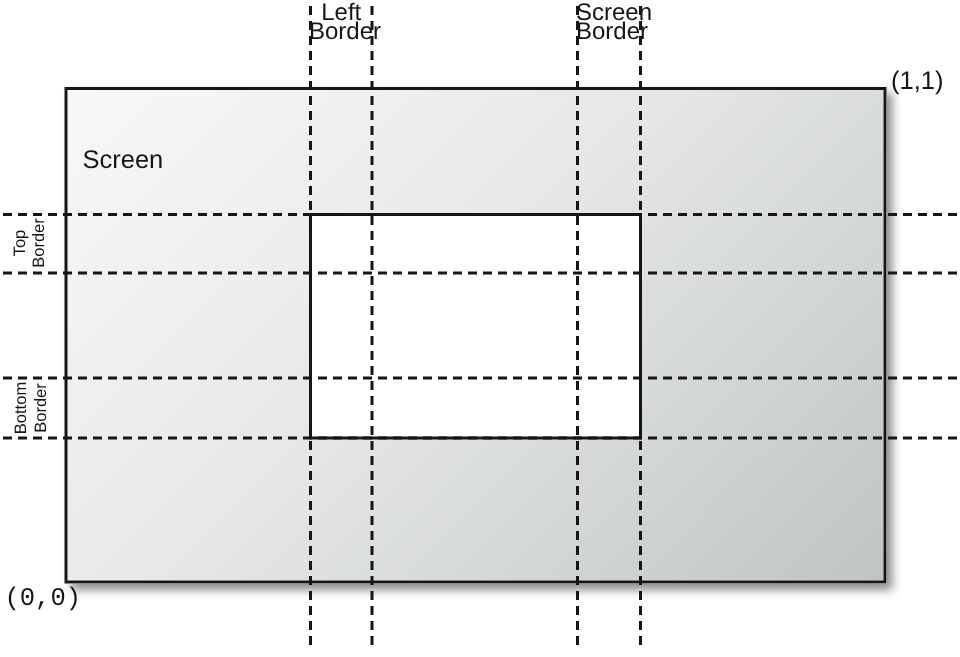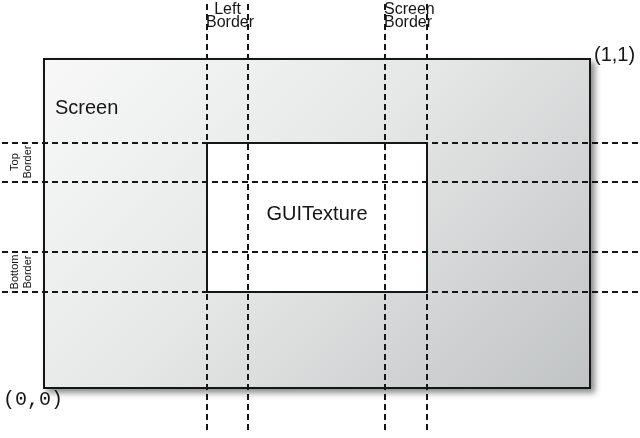--- a/index.html
+++ b/index.html
@@ -47,21 +47,21 @@
   .hline{
     position:absolute;
     left:2px;width:636px;height:2px;
     background:repeating-linear-gradient(90deg, var(--line-color) 0 6px, transparent 6px 10px);
     z-index:3;
   }
   .v1{left:206px;} .v2{left:247px;} .v3{left:384px;} .v4{left:426px;}
   .h1{top:142px;} .h2{top:181px;} .h3{top:251px;} .h4{top:291px;}
   .big-label{
     position:absolute;
-    font-size:20px;line-height:20px;
+    font-size:17px;line-height:20px;
     z-index:4;white-space:nowrap;
   }
   .screen-label{left:55px;top:61px;margin-top:36px;}
   .guitexture-label{
     left:206px;top:203px;width:222px;
     text-align:center;
   }
   .coord-11{left:594px;top:44px;}
   .coord-00{left:3px;top:390px;font-family:Liberation Mono, monospace;}
   .border-label-top{
@@ -97,21 +97,20 @@
   <div class="vline v2"></div>
   <div class="vline v3"></div>
   <div class="vline v4"></div>
 
   <div class="hline h1"></div>
   <div class="hline h2"></div>
   <div class="hline h3"></div>
   <div class="hline h4"></div>
 
   <div class="big-label screen-label">Screen</div>
-  <div class="big-label guitexture-label">GUITexture</div>
 
   <div class="big-label coord-11">(1,1)</div>
   <div class="big-label coord-00">(0,0)</div>
 
   <div class="border-label-top left-border-label">
     <div>Left</div>
     <div>Border</div>
   </div>
   <div class="border-label-top right-border-label">
     <div>Screen</div>

